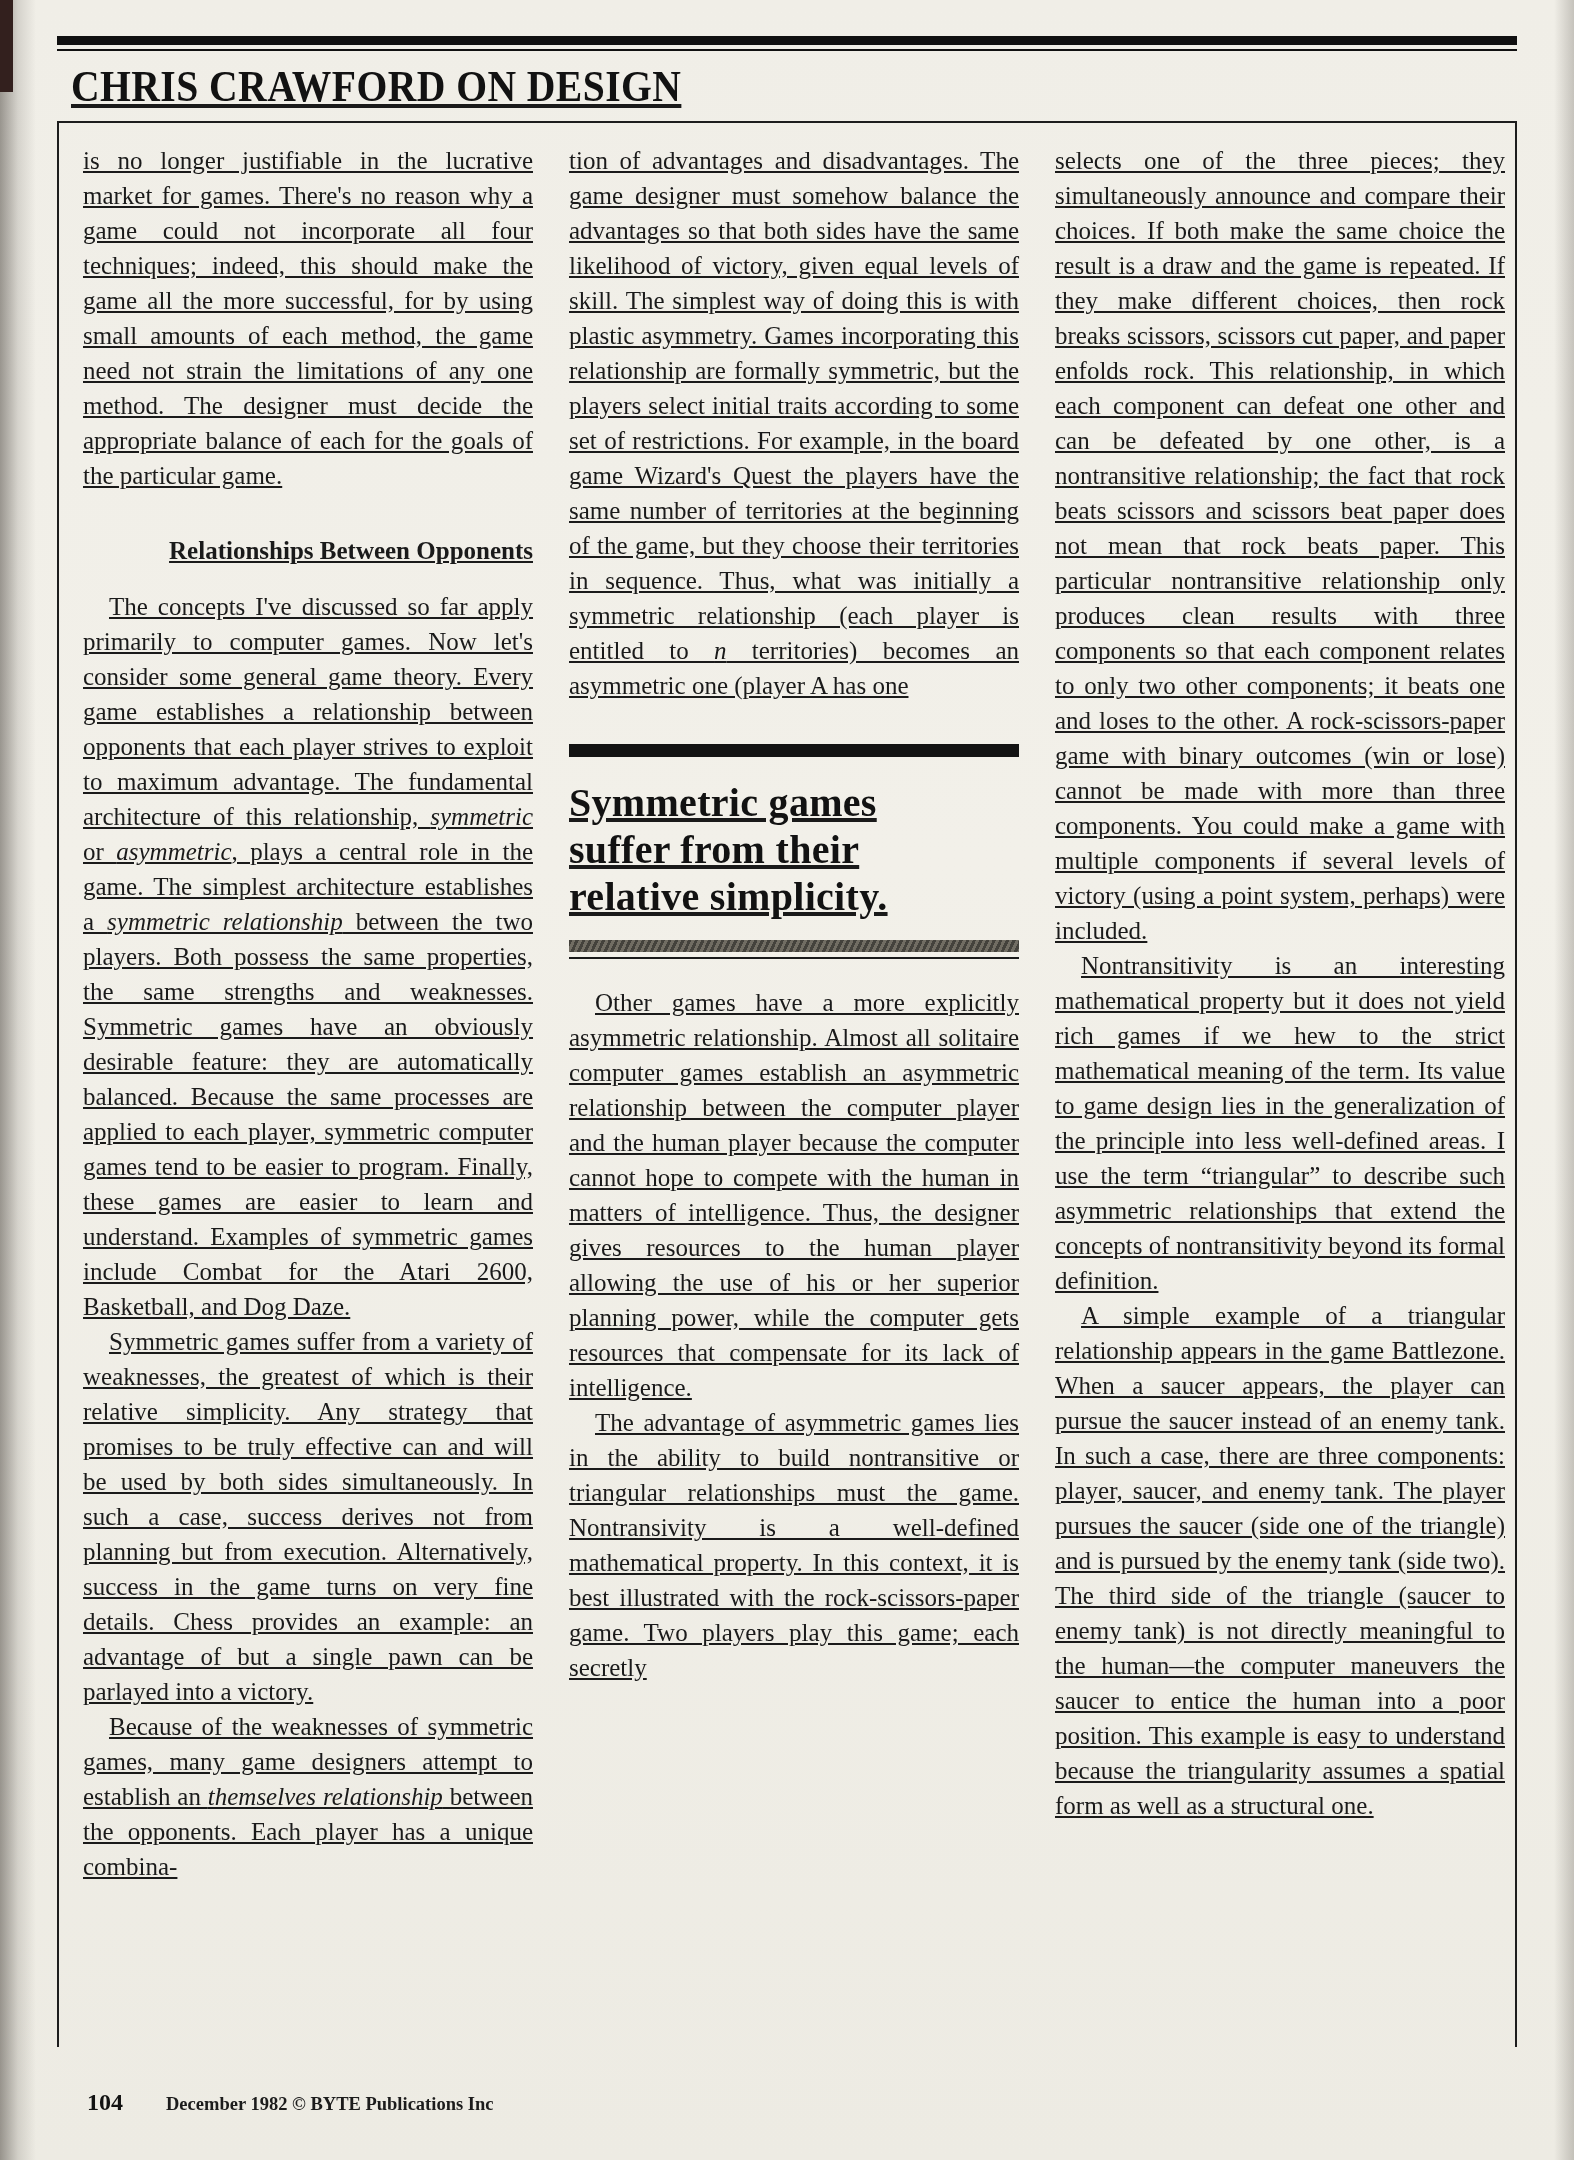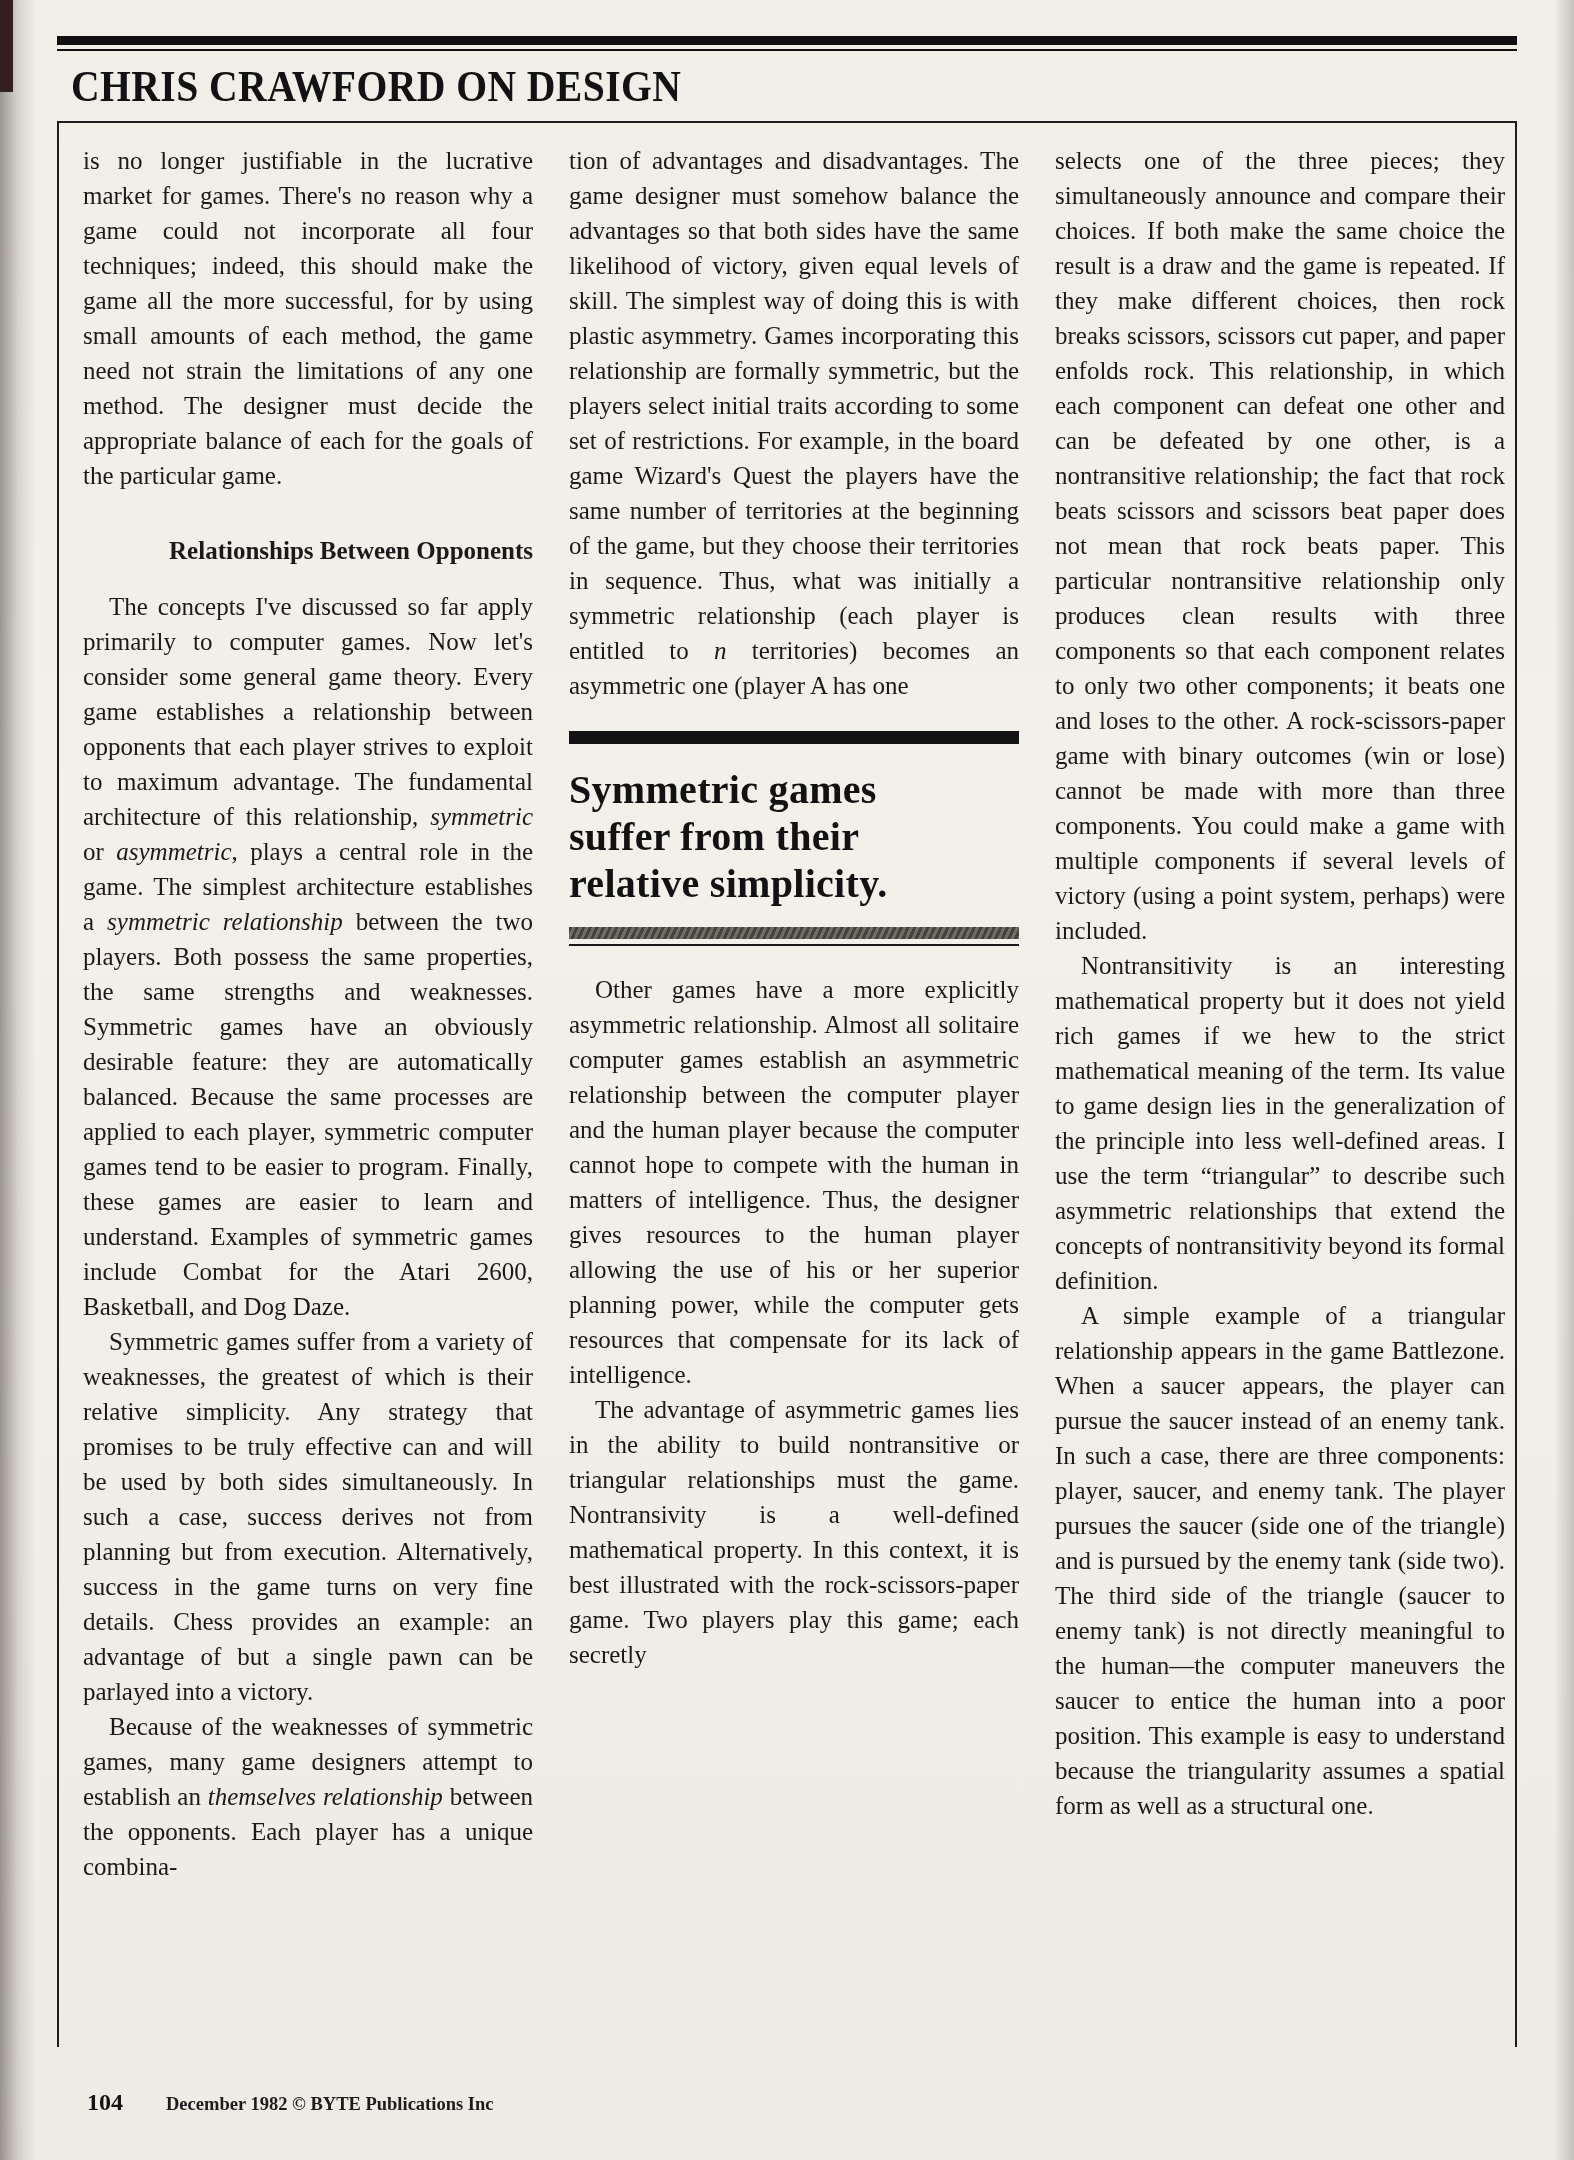--- a/index.html
+++ b/index.html
@@ -6,20 +6,21 @@
   html, body { margin: 0; padding: 0; background: #d9d6cf; }
   .page {
     position: relative;
     width: 1574px;
     height: 2160px;
     margin: 0 auto;
     background: linear-gradient(180deg, #f0eee7 0%, #f2f0e9 40%, #edebe3 100%);
     overflow: hidden;
     font-family: "Liberation Serif", "DejaVu Serif", serif;
     color: #1a1a1a;
+    text-decoration: underline;
   }
   
   .scan-left {
     position: absolute; left: 0; top: 0; bottom: 0; width: 36px;
     background: linear-gradient(90deg, rgba(46,40,34,0.45), rgba(46,40,34,0.14) 50%, rgba(46,40,34,0));
     pointer-events: none; z-index: 5;
   }
   .scan-corner {
     position: absolute; left: 0; top: 0; width: 13px; height: 92px;
     background: #33201e; z-index: 6;
@@ -66,21 +67,21 @@
   }
   .col p { margin: 0; text-indent: 26px; }
   .col p.noindent { text-indent: 0; }
   h2.section {
     font-size: 25px;
     font-weight: bold;
     margin: 40px 0 21px 0;
     text-align: right;
   }
 
-  .pullquote { margin: 28px 0 26px 0; }
+  .pullquote { margin: 41px 0 26px 0; }
   .pq-top { height: 13px; background: #131313; }
   .pq-text {
     font-size: 40px;
     font-weight: bold;
     line-height: 47px;
     margin: 22px 0 20px 0;
     text-align: left;
     letter-spacing: 0.3px;
     color: #121212;
   }

